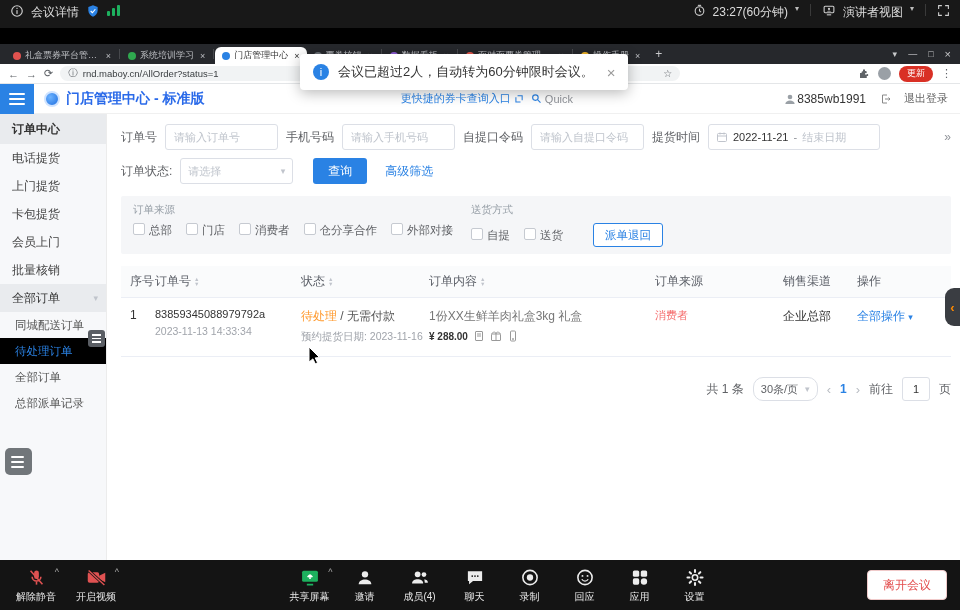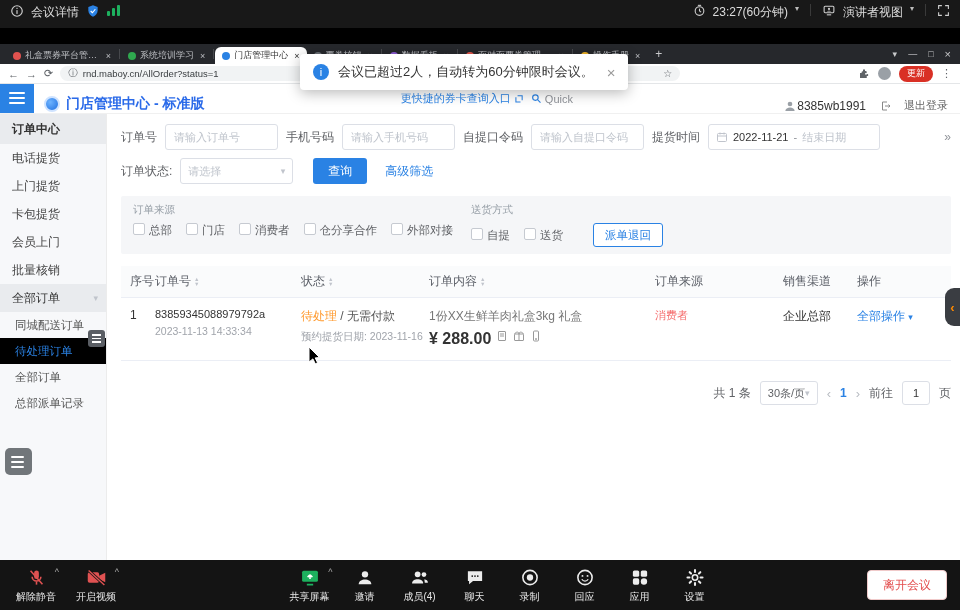--- a/index.html
+++ b/index.html
@@ -34,21 +34,21 @@
 .addr{height:20px;background:#fff;display:flex;align-items:center;gap:7px;padding:0 8px;border-bottom:1px solid #e4e6e8}
 .navbtn{color:#5f6368;font-size:11px}
 .urlbox{flex:1;height:15px;background:#f1f3f4;border-radius:8px;display:flex;align-items:center;padding:0 8px;font-size:9.5px;color:#3c4043;gap:5px;max-width:620px}
 .urlbox .star{margin-left:auto;color:#5f6368;font-size:10px}
 .addr-right{display:flex;align-items:center;gap:8px;margin-left:auto}
 .updbtn{background:#d93025;color:#fff;font-size:9px;padding:1.5px 8px;border-radius:8px}
 .avatar18{width:13px;height:13px;border-radius:50%;background:#9aa0a6}
 
 
 .webpage{flex:1;background:#fff;display:flex;flex-direction:column;overflow:hidden}
-.phead{height:30px;background:#fff;display:flex;align-items:flex-end;position:relative;border-bottom:1px solid #f0f0f0;flex:0 0 auto}
+.phead{height:30px;background:#fff;display:flex;align-items:center;position:relative;border-bottom:1px solid #f0f0f0;flex:0 0 auto}
 .burger{width:34px;height:30px;background:#2a82e4;display:flex;flex-direction:column;justify-content:center;align-items:center;gap:3px}
 .burger i{width:16px;height:2px;background:#fff;border-radius:1px;display:block}
 .logo{display:flex;align-items:center;gap:6px;margin-left:10px}
 .lmark{width:16px;height:16px;border-radius:50%;background:radial-gradient(circle at 35% 35%,#6db3ff,#1f6fe0);border:2px solid #cfe3ff}
 .ltext{color:#2a6ae9;font-weight:bold;font-size:14px}
 .quickzone{position:absolute;left:50%;top:0;height:100%;transform:translateX(-46%);display:flex;align-items:center;gap:7px;font-size:11px}
 .qlink{color:#2a82e4;display:flex;align-items:center;gap:3px}
 .quick{color:#909399;display:flex;align-items:center;gap:3px}
 .phead-right{margin-left:auto;display:flex;align-items:center;gap:14px;padding-right:12px;font-size:12px;color:#333}
 .userbox{display:flex;align-items:center;}
@@ -95,27 +95,27 @@
 .c-status{width:128px;flex:0 0 auto}
 .c-content{width:226px;flex:0 0 auto}
 .c-source{width:128px;flex:0 0 auto}
 .c-channel{width:74px;flex:0 0 auto}
 .c-ops{flex:1}
 .sub{color:#a0a4ab;font-size:10.5px;margin-top:5px}
 .status-warn{color:#ff9a2e}
 .pink{color:#f56c6c}
 .blue{color:#2a82e4}
 .gray{color:#777}
-.price{font-weight:bold;color:#333;font-size:16px;display:flex;gap:5px;margin-top:5px}
+.price{font-weight:bold;color:#333;font-size:10px;display:flex;align-items:center;gap:5px;margin-top:5px}
 .sorts{display:inline-flex;flex-direction:column;margin-left:3px;vertical-align:middle}
 .sorts span{font-size:5.5px;line-height:4.5px;color:#c0c4cc}
 
 
 .pager{display:flex;align-items:center;justify-content:flex-end;gap:9px;margin-top:20px;font-size:12px;color:#606266}
-.psel{height:24px;border:1px solid #dcdfe6;border-radius:3px;display:flex;align-items:center;padding:0 7px;font-size:11px;color:#606266;background:#fff}
+.psel{height:24px;border:1px solid #dcdfe6;border-radius:10px;display:flex;align-items:center;gap:7px;padding:0 7px;font-size:11px;color:#606266;background:#fff}
 .pnum{color:#2a82e4;font-weight:bold}
 .parrow{color:#b8bcc2;font-size:13px}
 .pgoto{width:28px;height:24px;border:1px solid #dcdfe6;border-radius:3px;text-align:center;font-size:11px;color:#333;outline:none;font-family:inherit}
 
 
 .toast{position:absolute;left:300px;top:54px;display:inline-flex;align-items:center;gap:9px;background:#fff;border-radius:4px;box-shadow:0 3px 14px rgba(0,0,0,.28);padding:9px 13px;z-index:60;font-size:13px;color:#333}
 .toast .tico{width:16px;height:16px;border-radius:50%;background:#2a82e4;color:#fff;font-size:11px;font-style:normal;display:flex;align-items:center;justify-content:center;flex:0 0 auto}
 .toast .tclose2{color:#999;font-size:15px;margin-left:4px}
 .drawer{position:absolute;right:0;top:288px;width:15px;height:38px;background:#3a3d42;border-radius:9px 0 0 9px;display:flex;align-items:center;justify-content:center;color:#ff8a00;font-size:13px;font-weight:bold;z-index:50}
 .sb-handle{position:absolute;left:88px;top:330px;width:17px;height:17px;background:#5a5e64;border-radius:3px;display:flex;flex-direction:column;align-items:center;justify-content:center;gap:2px;z-index:50}

